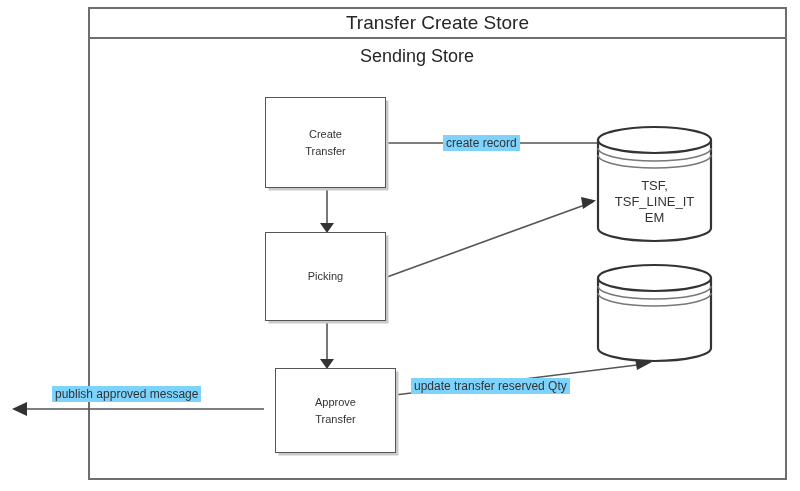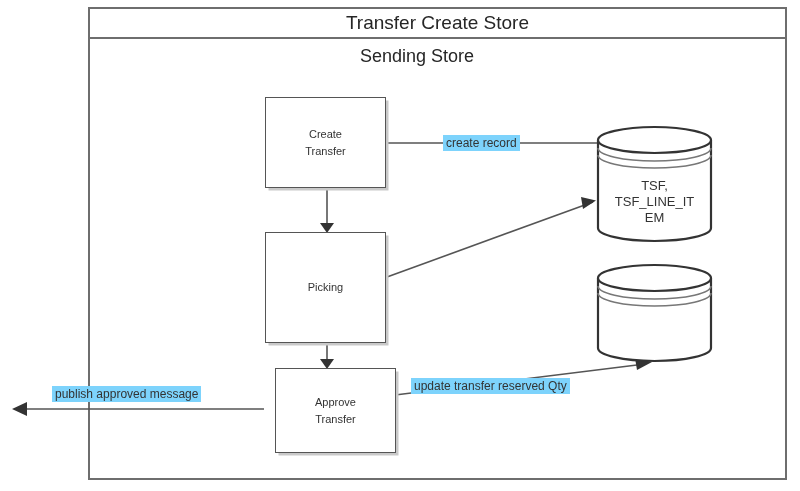--- a/index.html
+++ b/index.html
@@ -70,21 +70,21 @@
     box-shadow: 3px 3px 0 -0.5px #c9c9c9;
     display: flex;
     align-items: center;
     justify-content: center;
     text-align: center;
     font-size: 11px;
     line-height: 17px;
     color: #333333;
   }
   #box-create   { left: 265px; top: 97px;  width: 121px; height: 91px; }
-  #box-picking  { left: 265px; top: 232px; width: 121px; height: 111px; }
+  #box-picking  { left: 265px; top: 232px; width: 121px; height: 89px; }
   #box-approve  { left: 275px; top: 368px; width: 121px; height: 85px; }
 
   
   .cyl {
     position: absolute;
   }
   .cyl svg { display: block; overflow: visible; }
   .cyl-label {
     position: absolute;
     left: 0;

